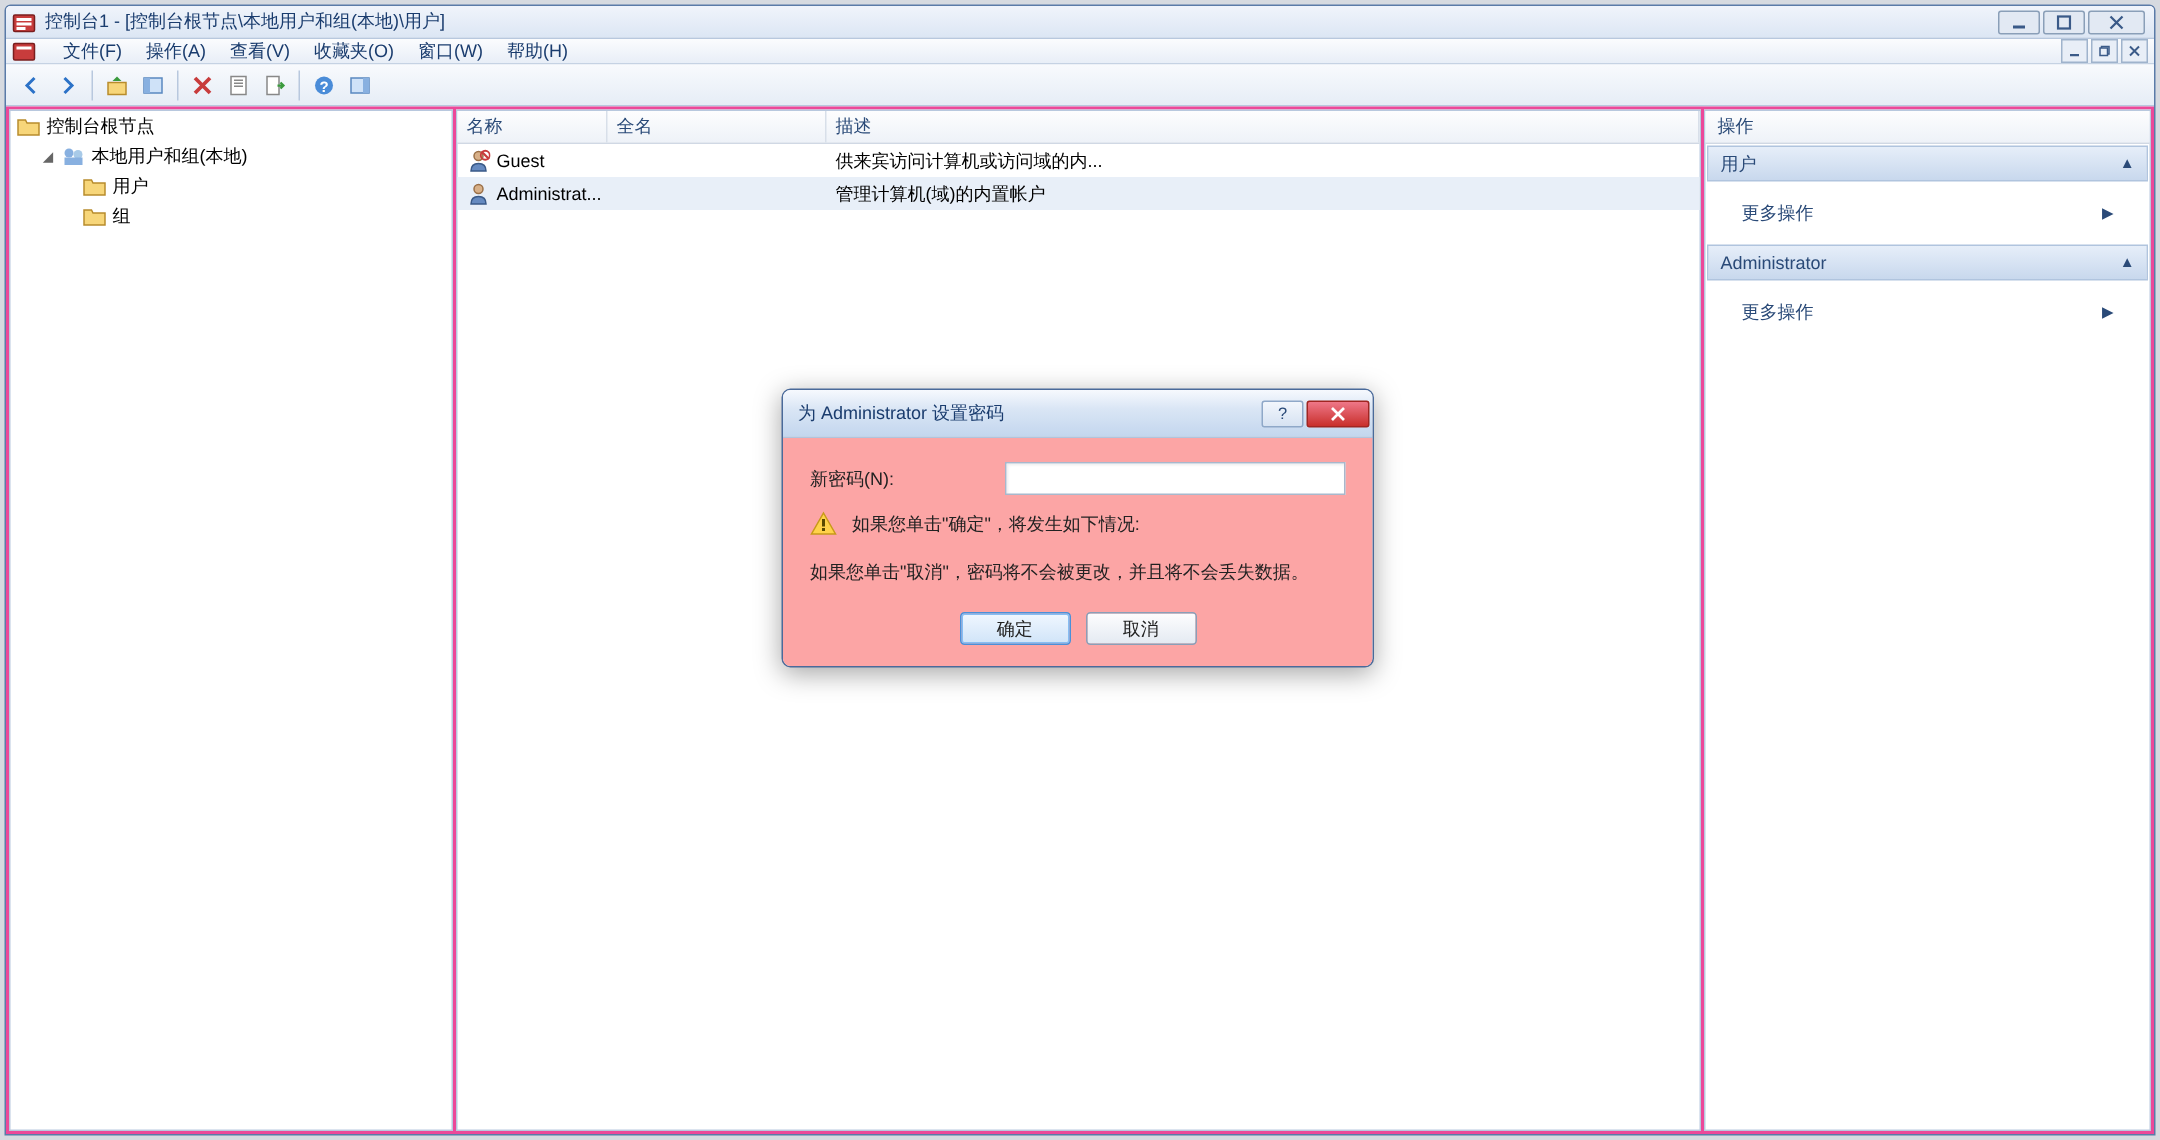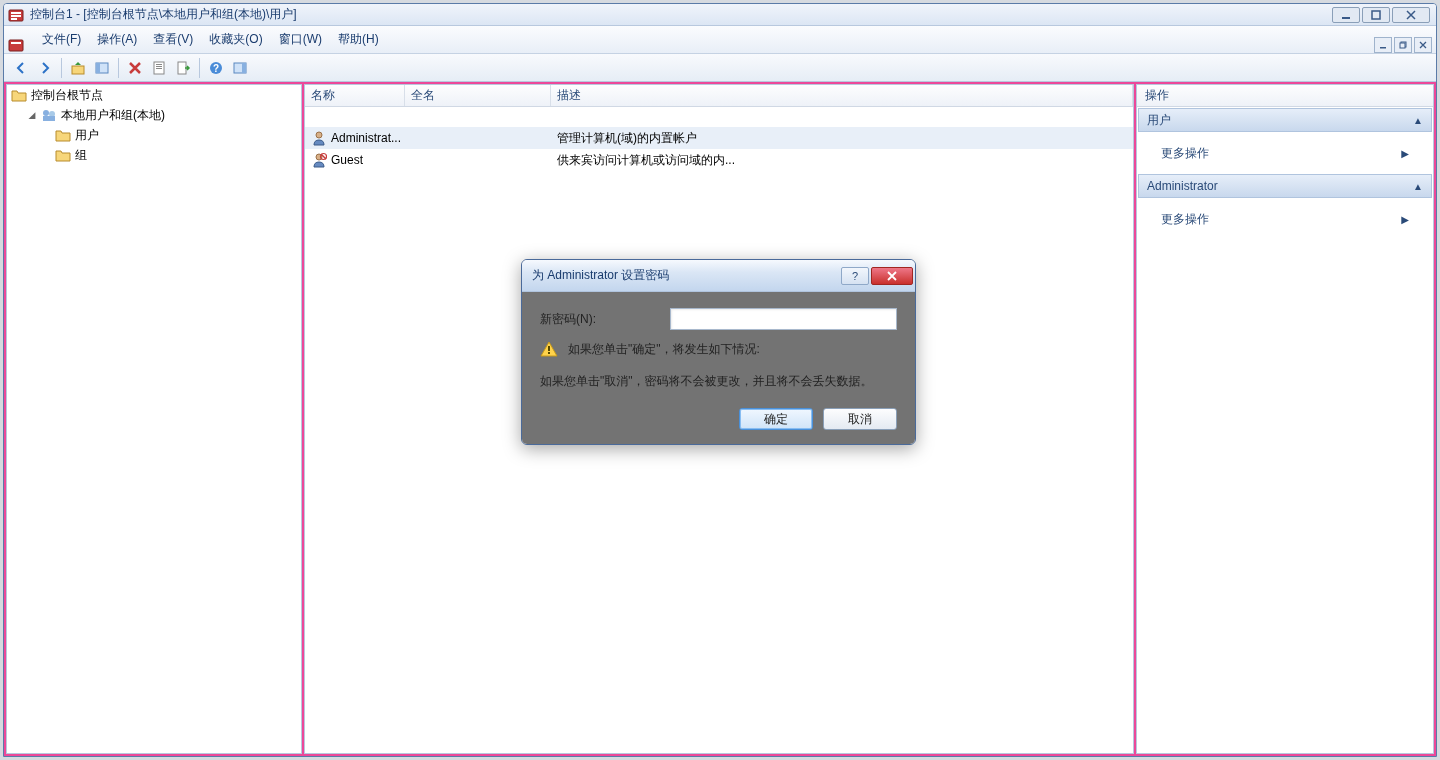--- a/index.html
+++ b/index.html
@@ -10,21 +10,21 @@
 
 
 .titlebar { height: 22px; background: linear-gradient(to bottom, #f0f4fb, #dce6f4); display: flex; align-items: center; padding: 0 4px; border-bottom: 1px solid #b8c8de; }
 .titlebar .app-icon { width: 16px; height: 16px; margin-right: 6px; }
 .titlebar .title-text { color: #1a3c6e; flex: 1; }
 .win-btns { display: flex; gap: 2px; margin-right: 2px; }
 .win-btn { width: 28px; height: 16px; border: 1px solid #8a9fb8; background: #e2e9f3; border-radius: 2px; display: flex; align-items: center; justify-content: center; font-size: 10px; }
 .win-btn.close { width: 38px; }
 
 
-.menubar { height: 28px; background: linear-gradient(to bottom, #fbfcfe, #e8eef7); border-bottom: 1px solid #c5d2e3; display: flex; align-items: flex-end; padding: 0 4px; }
+.menubar { height: 17px; background: linear-gradient(to bottom, #fbfcfe, #e8eef7); border-bottom: 1px solid #c5d2e3; display: flex; align-items: center; padding: 0 4px; }
 .menubar .app-icon-mb { width: 16px; height: 16px; margin-right: 10px; }
 .menubar .menu-item { padding: 0 8px; height: 100%; display: flex; align-items: center; color: #1a3c6e; }
 .menubar .mdi-btns { margin-left: auto; display: flex; gap: 2px; }
 .menubar .mdi-btn { width: 18px; height: 16px; border: 1px solid #9fb3cc; background: #e8eef7; display: flex; align-items: center; justify-content: center; font-size: 10px; }
 
 
 .toolbar { height: 28px; background: linear-gradient(to bottom, #f8fafd, #e6edf6); border-bottom: 1px solid #b8c8de; display: flex; align-items: center; padding: 0 6px; gap: 2px; }
 .tb-btn { width: 22px; height: 22px; display: flex; align-items: center; justify-content: center; border: 1px solid transparent; border-radius: 2px; }
 .tb-sep { width: 1px; height: 20px; background: #b8c8de; margin: 0 3px; }
 
@@ -35,21 +35,21 @@
 .tree-panel { width: 296px; background: #fff; border: 1px solid #b8c8de; overflow: auto; }
 .tree-node { display: flex; align-items: center; padding: 2px 4px; gap: 4px; white-space: nowrap; height: 20px; }
 .tree-node.l0 { padding-left: 4px; }
 .tree-node.l1 { padding-left: 20px; }
 .tree-node.l2 { padding-left: 48px; }
 .tree-expander { width: 10px; height: 10px; display: inline-flex; align-items: center; justify-content: center; color: #666; font-size: 9px; }
 .folder-icon { width: 16px; height: 14px; display: inline-block; }
 .users-icon { width: 16px; height: 14px; display: inline-block; }
 
 
-.list-panel { flex: 1; background: #fff; border: 1px solid #b8c8de; display: flex; flex-direction: column; gap: 20px; }
+.list-panel { flex: 1; background: #fff; border: 1px solid #b8c8de; display: flex; flex-direction: column; }
 .list-header { height: 22px; background: linear-gradient(to bottom, #fdfdfe, #eef2f8); border-bottom: 1px solid #d0d8e4; display: flex; }
 .list-header .col { padding: 0 6px; display: flex; align-items: center; border-right: 1px solid #d8dfe9; color: #2a4a78; }
 .col-name { width: 100px; }
 .col-fullname { width: 146px; }
 .col-desc { flex: 1; }
 .list-body { flex: 1; }
 .list-row { height: 22px; display: flex; align-items: center; }
 .list-row.selected { background: #e8eff8; }
 .list-row .cell { padding: 0 6px; display: flex; align-items: center; gap: 4px; }
 .list-row .c-name { width: 100px; }
@@ -63,29 +63,29 @@
 .actions-section-hdr { height: 24px; background: linear-gradient(to bottom, #e6eef9, #c8d8ed); border: 1px solid #b0c4de; padding: 0 8px; display: flex; align-items: center; justify-content: space-between; margin: 1px; color: #2a4a78; }
 .actions-item { height: 40px; padding: 0 24px; display: flex; align-items: center; justify-content: space-between; color: #2a4a78; }
 .chevron { font-size: 10px; color: #2a4a78; }
 
 
 .dialog { position: absolute; top: 259px; left: 521px; width: 395px; background: #f0f0f0; border: 1px solid #4a6a9a; border-radius: 6px; box-shadow: 0 4px 18px rgba(0,0,0,0.35); overflow: hidden; }
 .dialog-titlebar { height: 32px; background: linear-gradient(to bottom, #f6f9fe 0%, #dae6f5 40%, #c3d6ee 100%); display: flex; align-items: center; padding: 0 2px 0 10px; border-bottom: 1px solid #b0c4de; }
 .dialog-title { flex: 1; color: #1a3c6e; }
 .dialog-help-btn { width: 28px; height: 18px; border: 1px solid #8fa8c8; background: linear-gradient(to bottom, #f2f6fc, #d6e2f2); border-radius: 2px; display: flex; align-items: center; justify-content: center; font-size: 11px; color: #2a4a78; margin-right: 2px; }
 .dialog-close-btn { width: 42px; height: 18px; background: linear-gradient(to bottom, #e78, #c9302c); border: 1px solid #a02622; border-radius: 2px; color: #fff; display: flex; align-items: center; justify-content: center; font-weight: bold; }
-.dialog-body { padding: 16px 18px 14px 18px; background: #737373; }
+.dialog-body { padding: 16px 18px 14px 18px; background: #fca5a5; }
 .form-row { display: flex; align-items: center; margin-bottom: 10px; }
 .form-label { width: 130px; color: #222; }
 .form-input { flex: 1; height: 22px; border: 1px solid #a8b8cc; background: #fff; padding: 0 4px; outline: none; box-shadow: inset 1px 1px 2px rgba(0,0,0,0.08); }
 .warn-row { display: flex; gap: 10px; margin-top: 6px; }
 .warn-icon { width: 18px; height: 18px; flex-shrink: 0; }
 .warn-text { color: #222; line-height: 1.5; }
 .info-text { color: #222; line-height: 1.5; margin-top: 14px; }
-.dialog-buttons { display: flex; justify-content: flex-end; gap: 10px; margin-top: 18px; }
+.dialog-buttons { display: flex; justify-content: center; gap: 10px; margin-top: 18px; }
 .dlg-btn { width: 74px; height: 22px; border: 1px solid #8a9fb8; background: linear-gradient(to bottom, #fdfdfe, #e4eaf2); border-radius: 3px; display: flex; align-items: center; justify-content: center; color: #222; }
 .dlg-btn.primary { border-color: #4a90d9; box-shadow: 0 0 0 1px #88bdf2 inset; background: linear-gradient(to bottom, #f0f7ff, #d0e4f8); }
 
 
 svg { display: block; }
 </style>
 </head>
 <body>
 
 <div class="main-window">
@@ -251,56 +251,56 @@
       </div>
     </div>
 
     <div class="list-panel">
       <div class="list-header">
         <div class="col col-name">名称</div>
         <div class="col col-fullname">全名</div>
         <div class="col col-desc">描述</div>
       </div>
       <div class="list-body">
-        <div class="list-row selected">
-          <div class="cell c-name">
-            <span class="user-icon">
-                <svg width="16" height="16">
-                  <circle cx="8" cy="5" r="3" fill="#d8b088" stroke="#9a7048"></circle>
-                  <path d="M3 15 Q3 10 8 10 Q13 10 13 15 Z" fill="#668ac0" stroke="#3a5a88"></path>
-                </svg>
-              </span>
-            <span>Administrat...</span>
-          </div>
-          <div class="cell c-fullname">
-              <span></span>
-            </div>
-          <div class="cell c-desc">
-              <span>管理计算机(域)的内置帐户</span>
-            </div>
-        </div>
         <div class="list-row">
           <div class="cell c-name">
             <span class="user-icon">
                 <svg width="16" height="16">
                   <circle cx="8" cy="5" r="3" fill="#d8b088" stroke="#9a7048"></circle>
                   <path d="M3 15 Q3 10 8 10 Q13 10 13 15 Z" fill="#668ac0" stroke="#3a5a88"></path>
                   <path d="M10 2 L15 7" stroke="#c83c3c" stroke-width="1.5"></path>
                   <circle cx="12.5" cy="4.5" r="3" fill="none" stroke="#c83c3c" stroke-width="1.2"></circle>
                 </svg>
               </span>
             <span>Guest</span>
           </div>
           <div class="cell c-fullname">
               <span></span>
             </div>
           <div class="cell c-desc">
               <span>供来宾访问计算机或访问域的内...</span>
             </div>
         </div>
+        <div class="list-row selected">
+          <div class="cell c-name">
+            <span class="user-icon">
+                <svg width="16" height="16">
+                  <circle cx="8" cy="5" r="3" fill="#d8b088" stroke="#9a7048"></circle>
+                  <path d="M3 15 Q3 10 8 10 Q13 10 13 15 Z" fill="#668ac0" stroke="#3a5a88"></path>
+                </svg>
+              </span>
+            <span>Administrat...</span>
+          </div>
+          <div class="cell c-fullname">
+              <span></span>
+            </div>
+          <div class="cell c-desc">
+              <span>管理计算机(域)的内置帐户</span>
+            </div>
+        </div>
       </div>
     </div>
 
     <div class="actions-panel">
       <div class="actions-header">操作</div>
       <div class="actions-section-hdr">
         <span>用户</span>
         <span class="chevron">▲</span>
       </div>
       <div class="actions-item">

